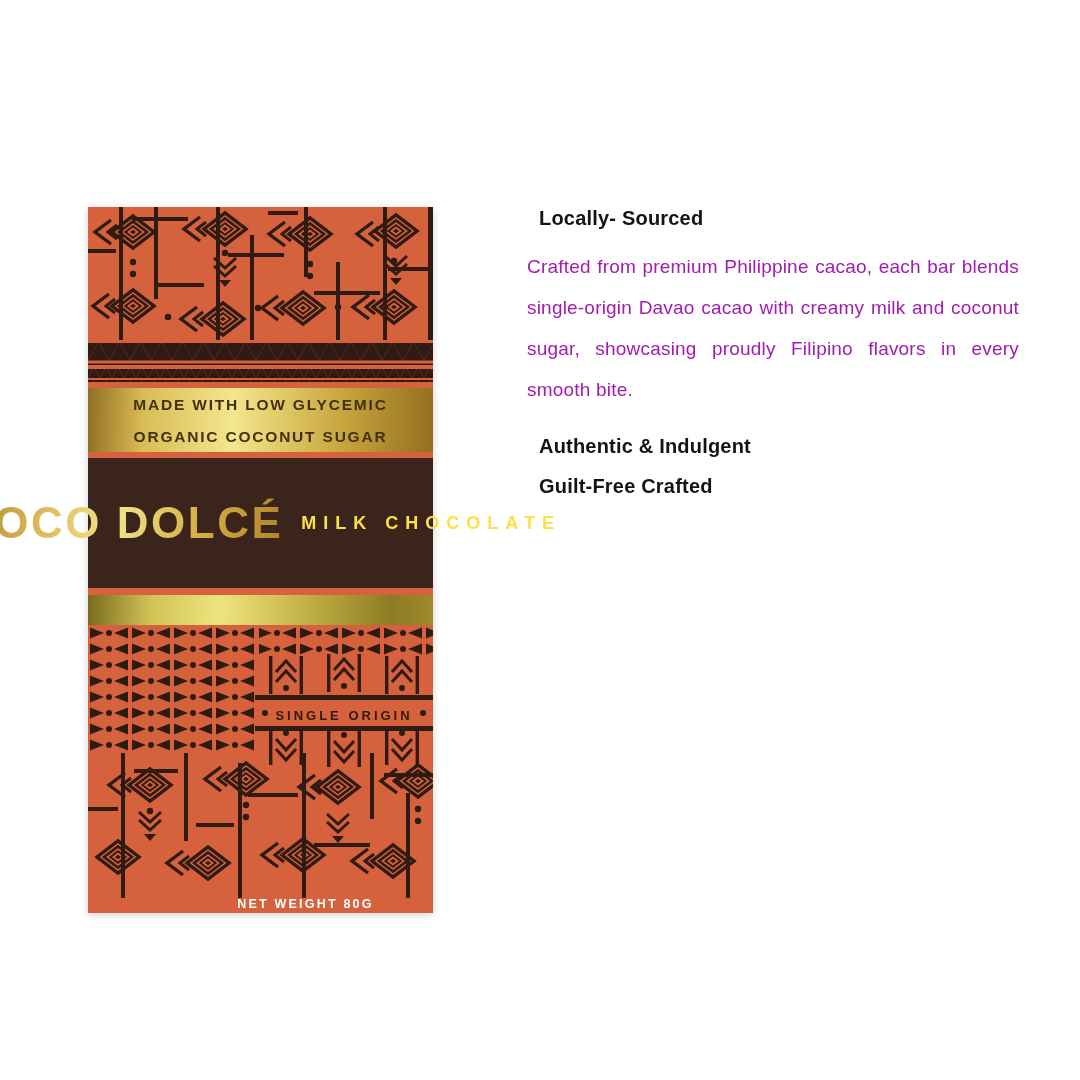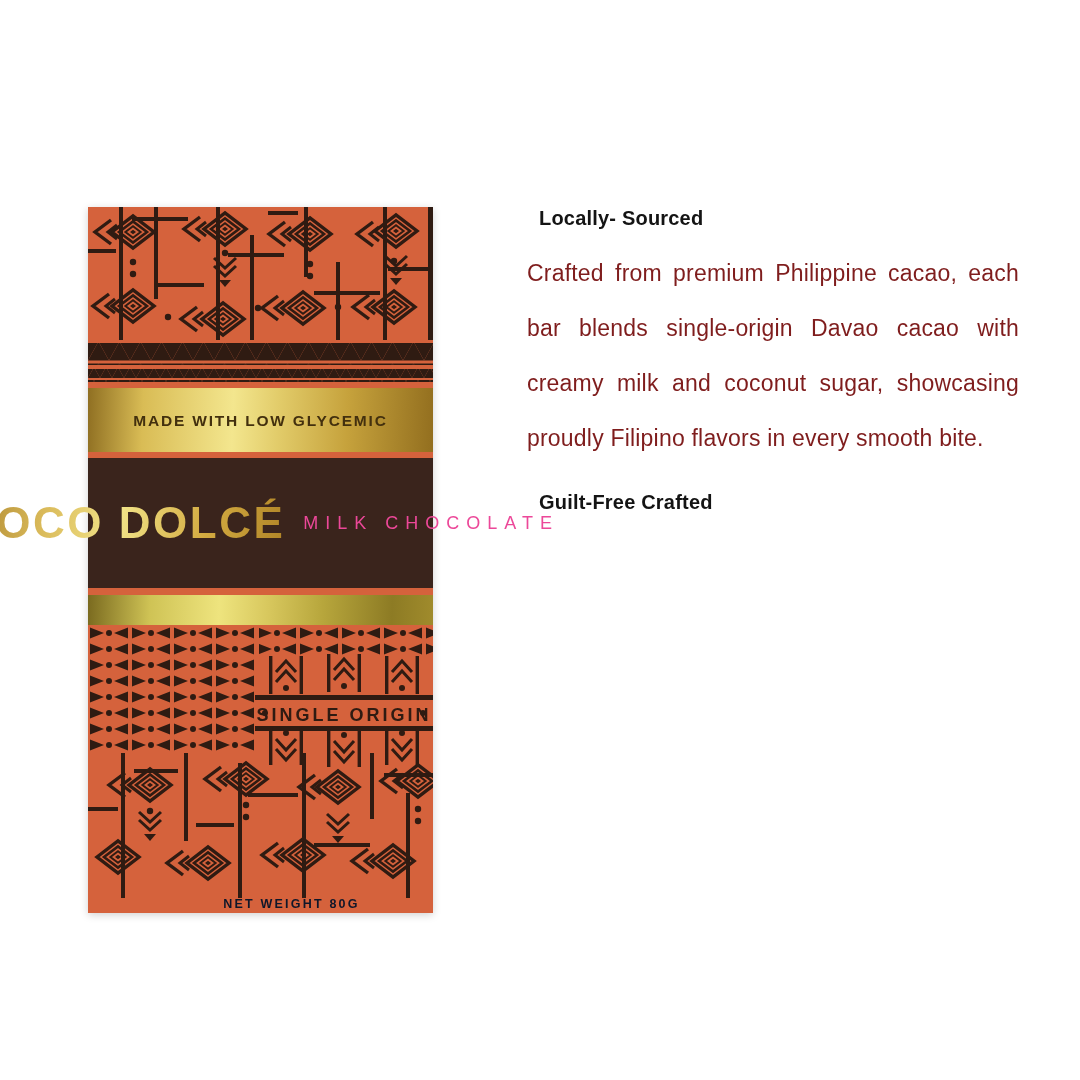--- a/index.html
+++ b/index.html
@@ -25,43 +25,43 @@
   .choc{
     top:251px;height:130px;background:#3a241c;
     display:flex;flex-direction:row;align-items:center;justify-content:center;gap:11px;
   }
   .brand{
     font-size:44px;font-weight:bold;letter-spacing:2.5px;white-space:nowrap;
     background:linear-gradient(100deg,#a8802a 0%,#d9b959 25%,#f2e489 48%,#d3ab41 75%,#b08427 100%);
     -webkit-background-clip:text;background-clip:text;color:transparent;
   }
   .variant{
-    font-size:18px;font-weight:normal;letter-spacing:7px;padding-left:7px;color:#ec4899;white-space:nowrap;
+    font-size:18px;font-weight:bold;letter-spacing:7px;padding-left:7px;color:#fde047;white-space:nowrap;
   }
   .gold2{
     top:388px;height:30px;
     background:linear-gradient(92deg,#7a6a1f 0%,#cfc355 18%,#eee47e 38%,#d8c85e 52%,#b7a63c 68%,#8d7b24 88%,#a08b2c 100%);
   }
   .origin{
     position:absolute;left:167px;top:497px;width:178px;height:22px;
     display:flex;align-items:center;justify-content:center;
-    font-size:18px;font-weight:bold;letter-spacing:3px;color:#2f1b12;white-space:nowrap;
+    font-size:13px;font-weight:bold;letter-spacing:3px;color:#2f1b12;white-space:nowrap;
   }
   .netw{
-    position:absolute;left:0;top:690px;width:407px;text-align:center;
-    font-size:12.5px;font-weight:bold;letter-spacing:2.2px;color:#0f172a;
+    position:absolute;left:14px;top:690px;width:407px;text-align:center;
+    font-size:12.5px;font-weight:bold;letter-spacing:2.2px;color:#ffffff;
   }
   
   .details{position:absolute;left:527px;top:206px;width:492px;}
   .sec .h{
     font-size:20px;font-weight:bold;color:#141414;letter-spacing:.2px;
     margin:0 0 16px 12px;line-height:24px;
   }
   .sec .b{
-    font-size:23px;color:#7f1d1d;line-height:55px;letter-spacing:.2px;
+    font-size:19px;color:#a21caf;line-height:41px;letter-spacing:.2px;
     text-align:justify;margin:0 0 24px 0;
   }
 </style>
 </head>
 <body>
 
 <div class="package">
 
   <svg class="pat" viewBox="0 0 345 706" aria-hidden="true">
     <defs>
@@ -205,37 +205,39 @@
       <circle cx="158" cy="52" r="3.2" fill="#2f1b12"></circle>
         <circle cx="158" cy="64" r="3.2" fill="#2f1b12"></circle>
       <circle cx="330" cy="56" r="3.2" fill="#2f1b12"></circle>
         <circle cx="330" cy="68" r="3.2" fill="#2f1b12"></circle>
       <circle cx="62" cy="58" r="3.2" fill="#2f1b12"></circle>
     </g>
   </svg>
 
   <div class="gold1 band">
     <div>MADE WITH LOW GLYCEMIC</div>
+    <div>ORGANIC COCONUT SUGAR</div>
   </div>
 
   <div class="choc band">
     <div class="brand">COCO DOLCÉ</div>
     <div class="variant">MILK CHOCOLATE</div>
   </div>
 
   <div class="gold2 band"></div>
 
   <div class="origin">SINGLE ORIGIN</div>
 
   <div class="netw">NET WEIGHT 80G</div>
 </div>
 
 <div class="details">
   <div class="sec">
     <div class="h">Locally- Sourced</div>
     <p class="b">Crafted from premium Philippine cacao, each bar blends single-origin Davao cacao with creamy milk and coconut sugar, showcasing proudly Filipino flavors in every smooth bite.</p>
   </div>
   <div class="sec">
+    <div class="h">Authentic &amp; Indulgent</div>
   </div>
   <div class="sec">
     <div class="h">Guilt-Free Crafted</div>
   </div>
 </div>
 
 </body></html>

